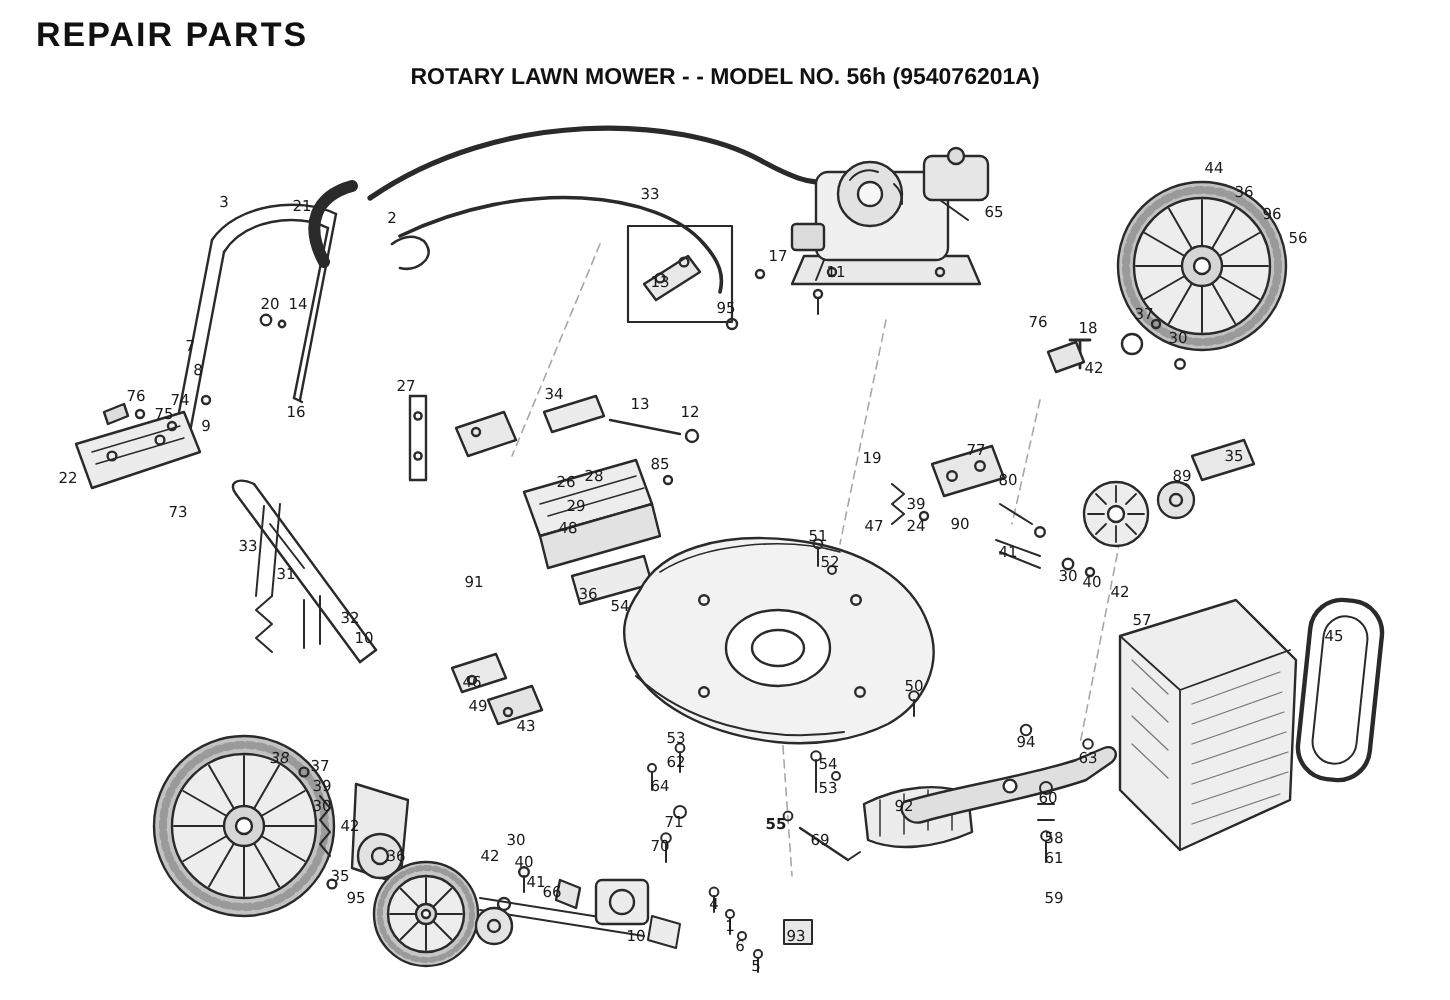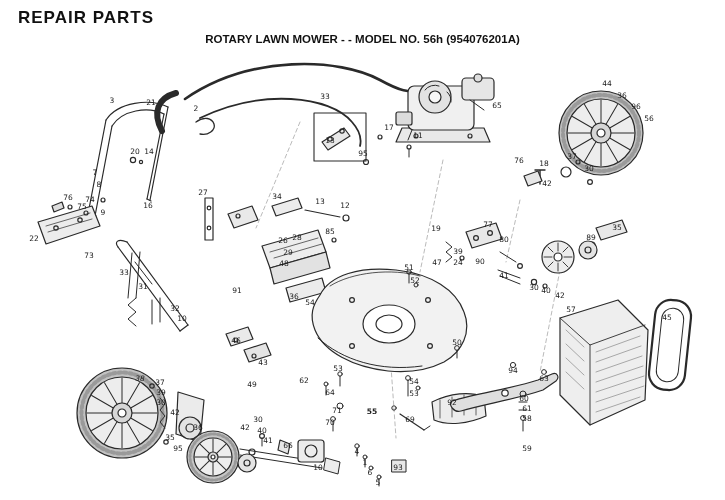--- a/index.html
+++ b/index.html
@@ -425,52 +425,52 @@
       <span class="part-label" style="left: 546px; top: 291px;">40</span>
       <span class="part-label" style="left: 560px; top: 296px;">42</span>
       <span class="part-label" style="left: 571px; top: 310px;">57</span>
       <span class="part-label" style="left: 667px; top: 318px;">45</span>
       <span class="part-label" style="left: 237px; top: 291px;">91</span>
       <span class="part-label" style="left: 294px; top: 297px;">36</span>
       <span class="part-label" style="left: 310px; top: 303px;">54</span>
       <span class="part-label" style="left: 175px; top: 309px;">32</span>
       <span class="part-label" style="left: 182px; top: 319px;">10</span>
       <span class="part-label" style="left: 236px; top: 341px;">46</span>
-      <span class="part-label" style="left: 252px; top: 353px; margin-top: 32px;">49</span>
+      <span class="part-label" style="left: 239px; top: 353px;">49</span>
       <span class="part-label" style="left: 263px; top: 363px;">43</span>
       <span class="part-label" style="left: 457px; top: 343px;">50</span>
       <span class="part-label" style="left: 338px; top: 369px;">53</span>
-      <span class="part-label" style="left: 304px; top: 381px;">62</span>
+      <span class="part-label" style="left: 338px; top: 381px;">62</span>
       <span class="part-label" style="left: 330px; top: 393px;">64</span>
       <span class="part-label" style="left: 414px; top: 382px;">54</span>
       <span class="part-label" style="left: 414px; top: 394px;">53</span>
-      <span class="part-label" style="left: 372px; top: 412px; font-weight: bold;">55</span>
+      <span class="part-label" style="left: 388px; top: 412px; font-weight: bold;">55</span>
       <span class="part-label" style="left: 513px; top: 371px;">94</span>
       <span class="part-label" style="left: 544px; top: 379px;">63</span>
       <span class="part-label" style="left: 524px; top: 399px;">60</span>
-      <span class="part-label" style="left: 527px; top: 409px;">61</span>
+      <span class="part-label" style="left: 527px; top: 429px;">61</span>
       <span class="part-label" style="left: 527px; top: 419px;">58</span>
       <span class="part-label" style="left: 527px; top: 449px;">59</span>
       <span class="part-label" style="left: 452px; top: 403px;">92</span>
       <span class="part-label" style="left: 337px; top: 411px;">71</span>
       <span class="part-label" style="left: 330px; top: 423px;">70</span>
       <span class="part-label" style="left: 410px; top: 420px;">69</span>
       <span class="part-label" style="left: 140px; top: 379px; font-style: italic;">38</span>
       <span class="part-label" style="left: 160px; top: 383px;">37</span>
       <span class="part-label" style="left: 161px; top: 393px;">39</span>
       <span class="part-label" style="left: 161px; top: 403px;">30</span>
       <span class="part-label" style="left: 175px; top: 413px;">42</span>
       <span class="part-label" style="left: 198px; top: 428px;">36</span>
       <span class="part-label" style="left: 170px; top: 438px;">35</span>
       <span class="part-label" style="left: 178px; top: 449px;">95</span>
       <span class="part-label" style="left: 245px; top: 428px;">42</span>
       <span class="part-label" style="left: 258px; top: 420px;">30</span>
       <span class="part-label" style="left: 262px; top: 431px;">40</span>
       <span class="part-label" style="left: 268px; top: 441px;">41</span>
-      <span class="part-label" style="left: 288px; top: 446px;">66</span>
+      <span class="part-label" style="left: 276px; top: 446px;">66</span>
       <span class="part-label" style="left: 318px; top: 468px;">10</span>
       <span class="part-label" style="left: 357px; top: 452px;">4</span>
       <span class="part-label" style="left: 365px; top: 463px;">1</span>
       <span class="part-label" style="left: 370px; top: 473px;">6</span>
       <span class="part-label" style="left: 378px; top: 483px;">5</span>
       <span class="part-label" style="left: 398px; top: 468px;">93</span>
     </div>
 </div>
 
 </body></html>

